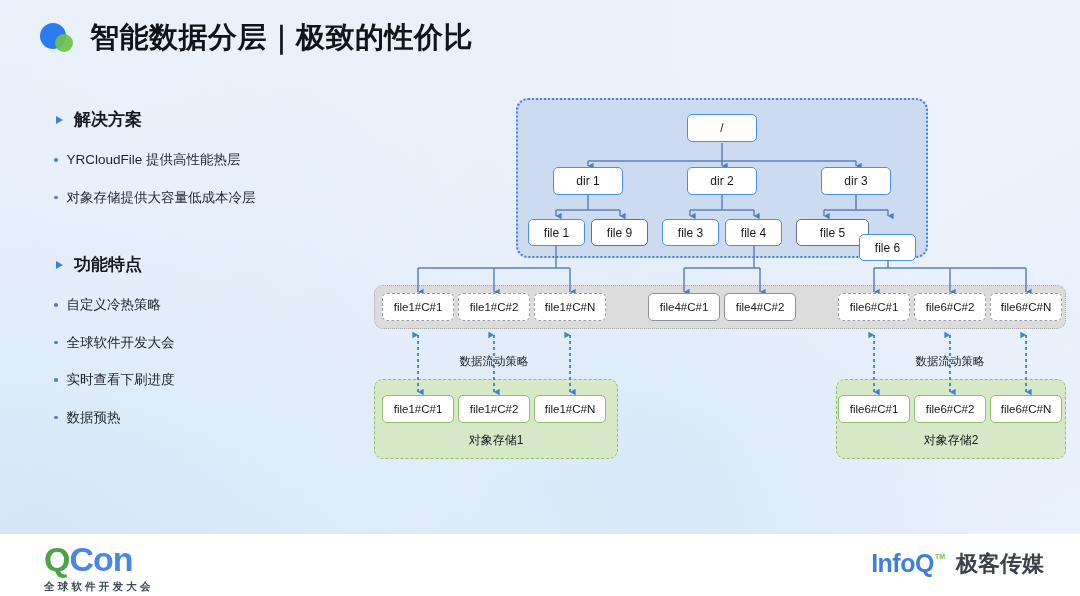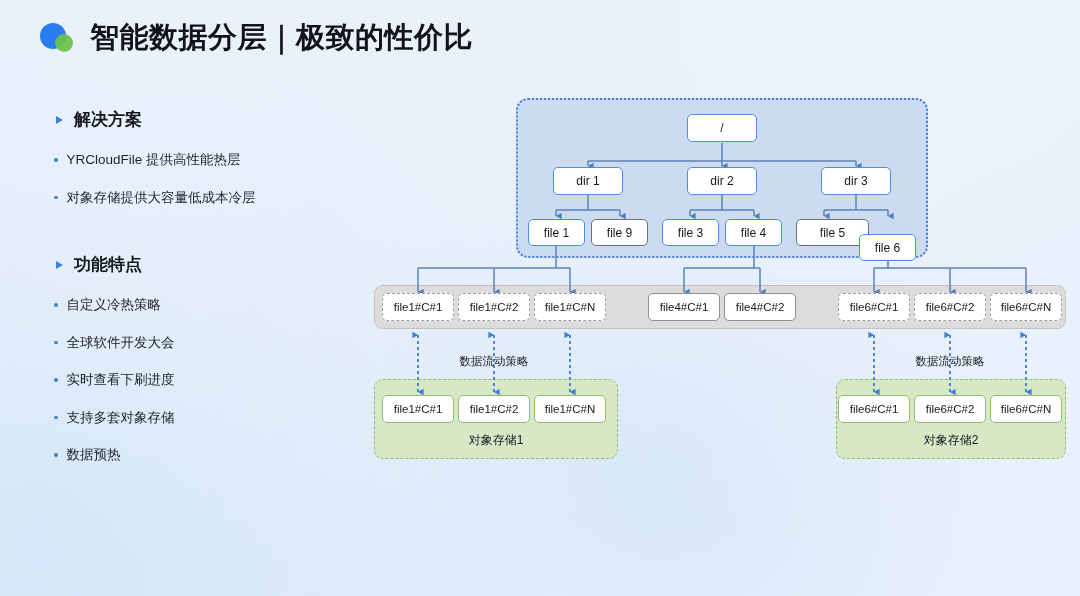--- a/index.html
+++ b/index.html
@@ -158,24 +158,20 @@
     <div class="bullet">
       <span class="dot"></span>
       <span class="txt">全球软件开发大会</span>
     </div>
     <div class="bullet">
       <span class="dot"></span>
       <span class="txt">实时查看下刷进度</span>
     </div>
     <div class="bullet">
       <span class="dot"></span>
-      <span class="txt">支持多套对象存储</span>
-    </div>
-    <div class="bullet">
-      <span class="dot"></span>
       <span class="txt">数据预热</span>
     </div>
   </div>
 
   <div class="diagram">
 
     <div class="blue-zone"></div>
     <div class="gray-zone"></div>
     <div class="green-zone" style="left:374px; top:379px; width:244px; height:80px;">
       <div class="zone-label">对象存储1</div>
@@ -276,14 +272,27 @@
 
     <div class="chunk green" style="left:382px; top:395px; width:72px; height:28px;">file1#C#1</div>
     <div class="chunk green" style="left:458px; top:395px; width:72px; height:28px;">file1#C#2</div>
     <div class="chunk green" style="left:534px; top:395px; width:72px; height:28px;">file1#C#N</div>
 
     <div class="chunk green" style="left:838px; top:395px; width:72px; height:28px;">file6#C#1</div>
     <div class="chunk green" style="left:914px; top:395px; width:72px; height:28px;">file6#C#2</div>
     <div class="chunk green" style="left:990px; top:395px; width:72px; height:28px;">file6#C#N</div>
   </div>
 
+  <div class="footer">
+    <div class="qcon">
+      <div class="qcon-word">
+        <span class="qcon-q">Q</span><span class="qcon-con">Con</span>
+      </div>
+      <div class="qcon-sub">全球软件开发大会</div>
+    </div>
+    <div class="infoq">
+      <span class="infoq-word">InfoQ</span>
+      <span class="infoq-tm">TM</span>
+      <span class="infoq-cn">极客传媒</span>
+    </div>
+  </div>
 
 </div>
 
 </body></html>

